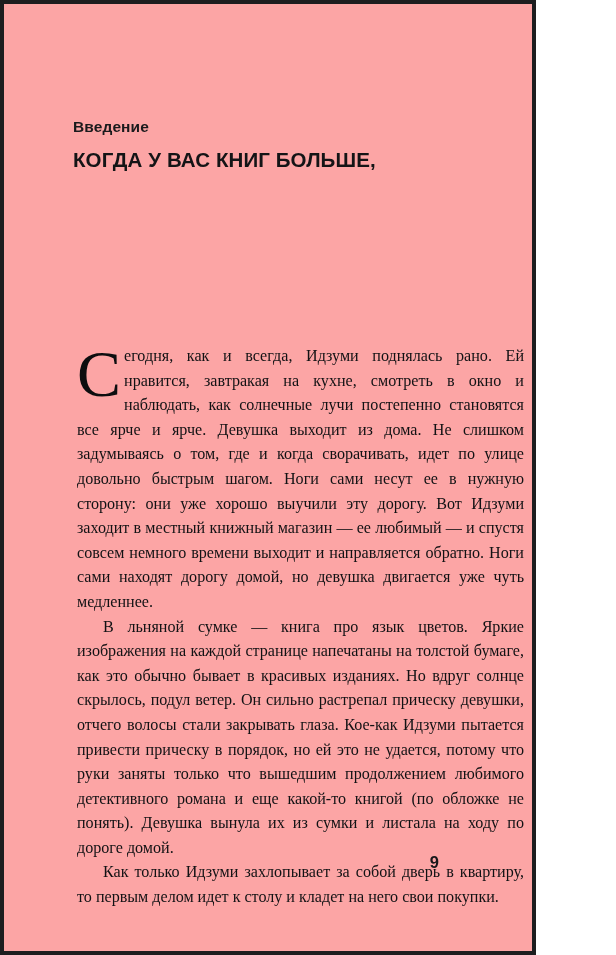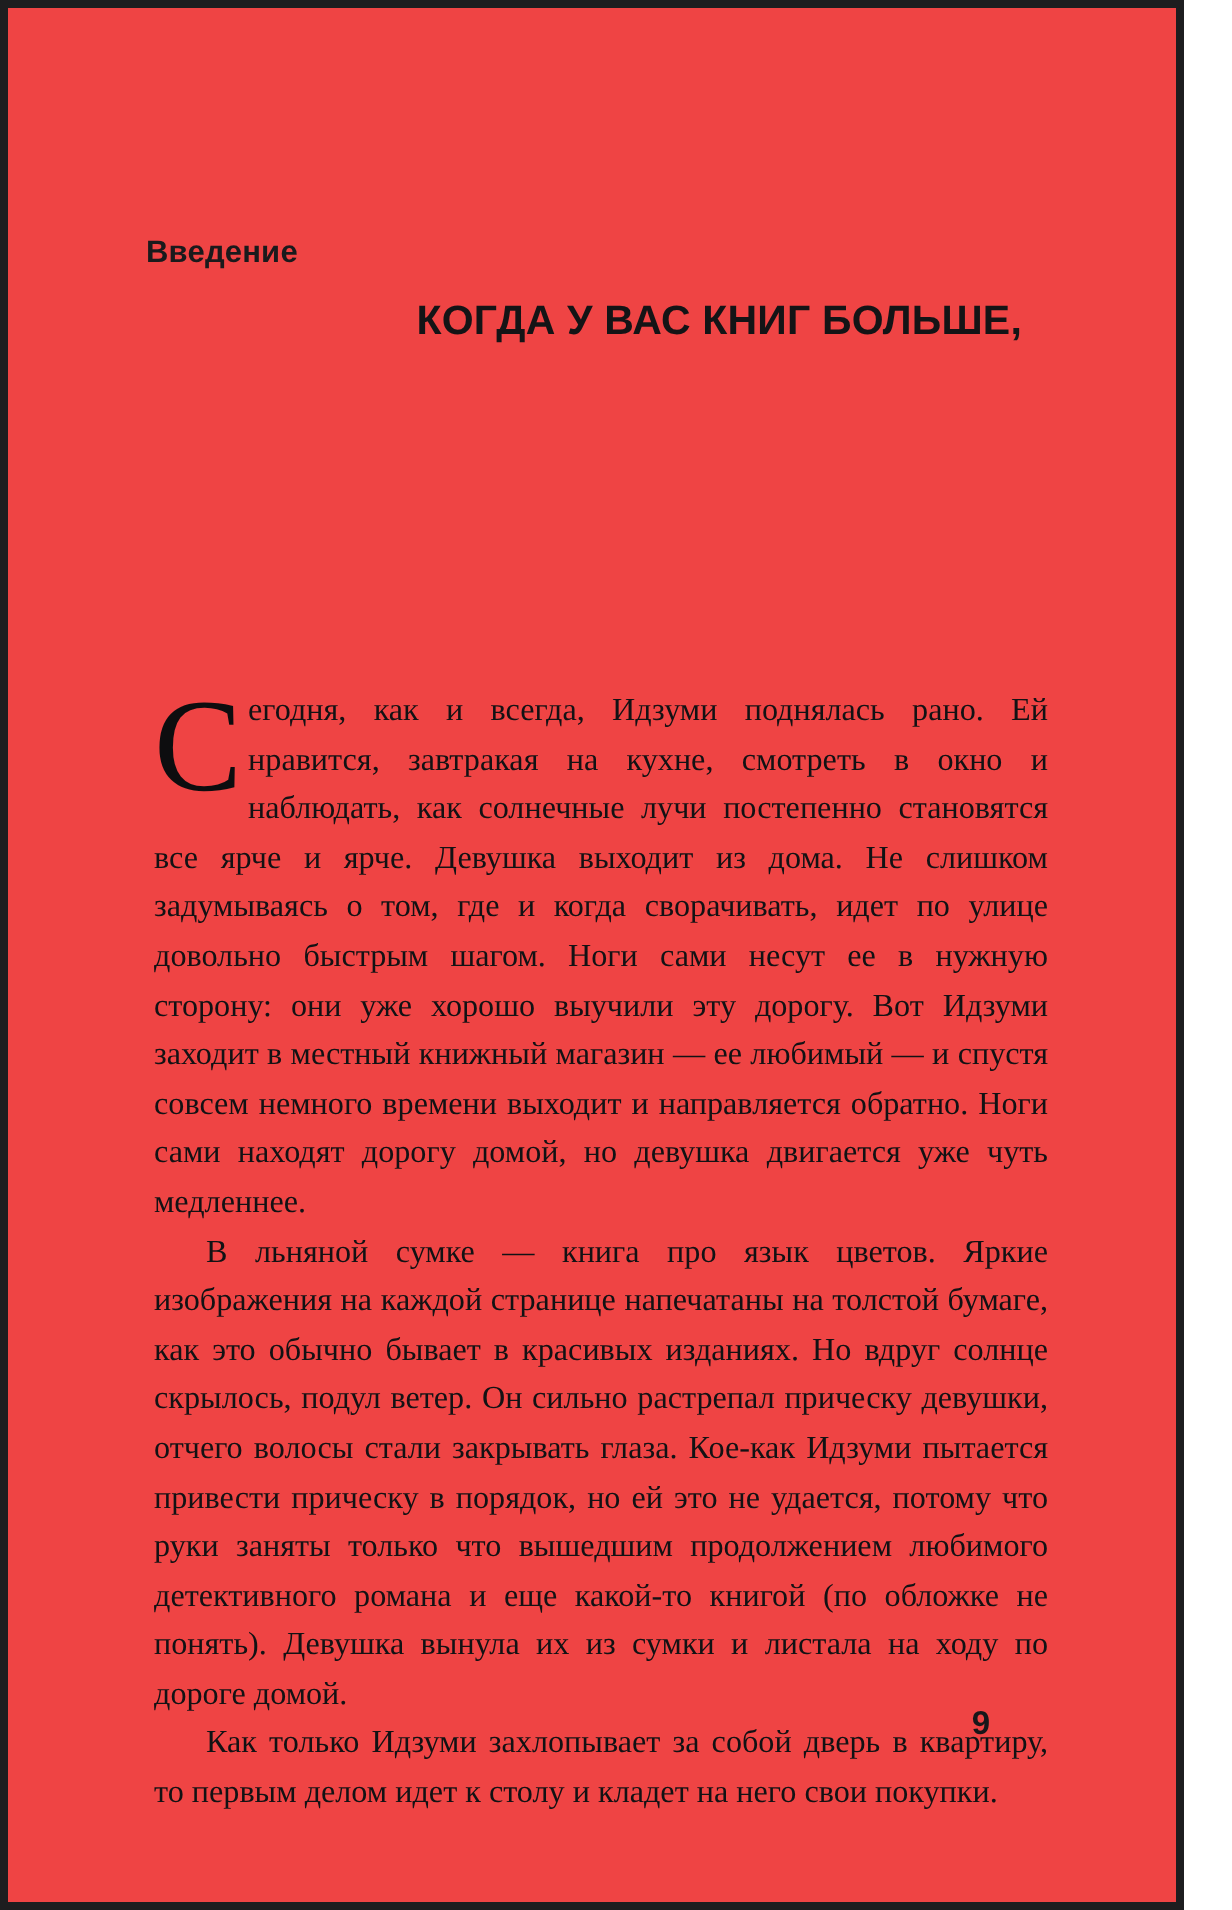--- a/index.html
+++ b/index.html
@@ -3,24 +3,24 @@
 <meta charset="utf-8">
 <style>
   html, body {
     margin: 0;
     padding: 0;
     background: #ffffff;
   }
 
   .page {
     position: relative;
-    width: 592px;
+    width: 536px;
     height: 955px;
     box-sizing: border-box;
-    background: #ef4444;
+    background: #fca5a5;
     border: 4px solid #1d1d1f;
     overflow: hidden;
     font-family: "Liberation Serif", "DejaVu Serif", serif;
   }
 
   
   .heading-block {
     position: absolute;
     left: 69px;
     top: 113px;
@@ -38,22 +38,21 @@
   }
 
   .chapter-title {
     font-family: "Liberation Sans", "DejaVu Sans", sans-serif;
     font-weight: bold;
     font-size: 20.5px;
     line-height: 25.5px;
     color: #141416;
     text-transform: uppercase;
     letter-spacing: 0.1px;
-    margin: 12px;
-    text-align: right;
+    margin: 0;
   }
 
   .chapter-title .title-line {
     display: block;
     white-space: nowrap;
   }
 
   
   .body-block {
     position: absolute;

